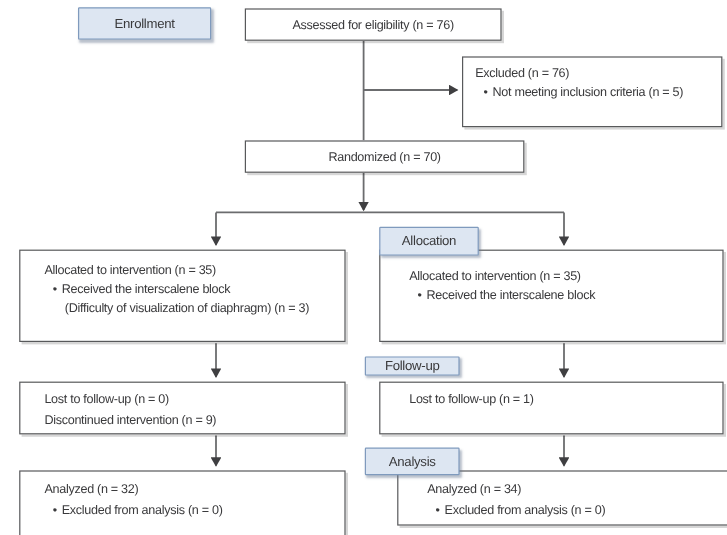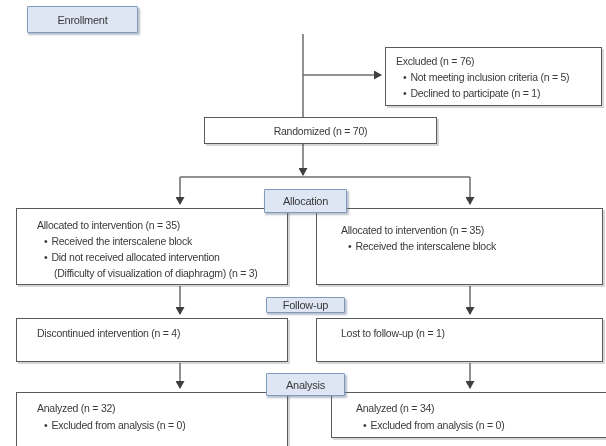--- a/index.html
+++ b/index.html
@@ -13,38 +13,38 @@
     position:absolute;box-sizing:border-box;background:#ffffff;
     border:1.5px solid #58595b;box-shadow:2px 2px 0 rgba(0,0,0,0.16);
     z-index:2;line-height:16px;
   }
   .fbox.center{display:flex;align-items:center;justify-content:center;text-align:center;}
   .pill{
     position:absolute;box-sizing:border-box;z-index:3;
     background:#dde6f2;border:1.2px solid #7f9abd;border-radius:1px;
     box-shadow:1.5px 2px 2px rgba(100,115,140,0.45);
     display:flex;align-items:center;justify-content:center;
-    font-size:11px;color:#39393b;
+    font-size:11px;color:#39393b;margin-left:38px;
   }
   .line{white-space:nowrap;}
   .blt{margin:0 4px 0 7px;}
   .cont{margin-left:17px;}
   
   #box-assessed {left:204px;top:7px;  width:214px;height:27px;}
   #box-excluded {left:385px;top:47px; width:217px;height:59px;padding:5px 4px 0 10px;}
   #box-randomized{left:204px;top:117px;width:233px;height:27px;}
   #box-alloc-l  {left:16px; top:208px;width:272px;height:77px;padding:8px 2px 0 20px;}
   #box-alloc-r  {left:316px;top:208px;width:287px;height:77px;padding:13px 2px 0 24px;}
   #box-fu-l     {left:16px; top:318px;width:272px;height:44px;padding:6px 2px 0 20px;line-height:17px;}
   #box-fu-r     {left:316px;top:318px;width:287px;height:44px;padding:6px 2px 0 24px;line-height:17px;}
   #box-an-l     {left:16px; top:392px;width:272px;height:62px;padding:7px 2px 0 20px;line-height:17px;}
   #box-an-r     {left:316px;top:392px;width:287px;height:46px;padding:7px 2px 0 24px;line-height:17px;margin-left:15px;}
   
   #pill-enrollment{left:27px; top:6px;  width:111px;height:27px;}
-  #pill-allocation{left:264px;top:189px;width:83px; height:24px;}
+  #pill-allocation{left:278px;top:189px;width:83px; height:24px;}
   #pill-followup  {left:266px;top:297px;width:79px; height:16px;}
   #pill-analysis  {left:266px;top:373px;width:79px; height:23px;}
 </style>
 </head>
 <body>
 
 <div id="stage">
 
   <svg id="connectors" width="606" height="446" viewBox="0 0 606 446">
     <defs>
@@ -79,45 +79,47 @@
   <div class="pill" id="pill-allocation">
     <span>Allocation</span>
   </div>
   <div class="pill" id="pill-followup">
     <span>Follow-up</span>
   </div>
   <div class="pill" id="pill-analysis">
     <span>Analysis</span>
   </div>
 
+  <div class="fbox center" id="box-assessed">
+    <span>Assessed for eligibility (n = 76)</span>
+  </div>
 
   <div class="fbox" id="box-excluded">
     <div class="line">Excluded (n = 76)</div>
     <div class="line"><span class="blt">•</span><span>Not meeting inclusion criteria (n = 5)</span></div>
-    <div class="line"><span class="blt">•</span><span>Declined to participate (n = 1)</span></div>
   </div>
 
   <div class="fbox center" id="box-randomized">
     <span>Randomized (n = 70)</span>
   </div>
 
   <div class="fbox" id="box-alloc-l">
     <div class="line">Allocated to intervention (n = 35)</div>
     <div class="line"><span class="blt">•</span><span>Received the interscalene block</span></div>
-    <div class="line"><span class="blt">•</span><span>Did not received allocated intervention</span></div>
     <div class="line cont">(Difficulty of visualization of diaphragm) (n = 3)</div>
   </div>
 
   <div class="fbox" id="box-alloc-r">
     <div class="line">Allocated to intervention (n = 35)</div>
     <div class="line"><span class="blt">•</span><span>Received the interscalene block</span></div>
   </div>
 
   <div class="fbox" id="box-fu-l">
-    <div class="line">Discontinued intervention (n = 4)</div>
+    <div class="line">Lost to follow-up (n = 0)</div>
+    <div class="line">Discontinued intervention (n = 9)</div>
   </div>
 
   <div class="fbox" id="box-fu-r">
     <div class="line">Lost to follow-up (n = 1)</div>
   </div>
 
   <div class="fbox" id="box-an-l">
     <div class="line">Analyzed (n = 32)</div>
     <div class="line"><span class="blt">•</span><span>Excluded from analysis (n = 0)</span></div>
   </div>

